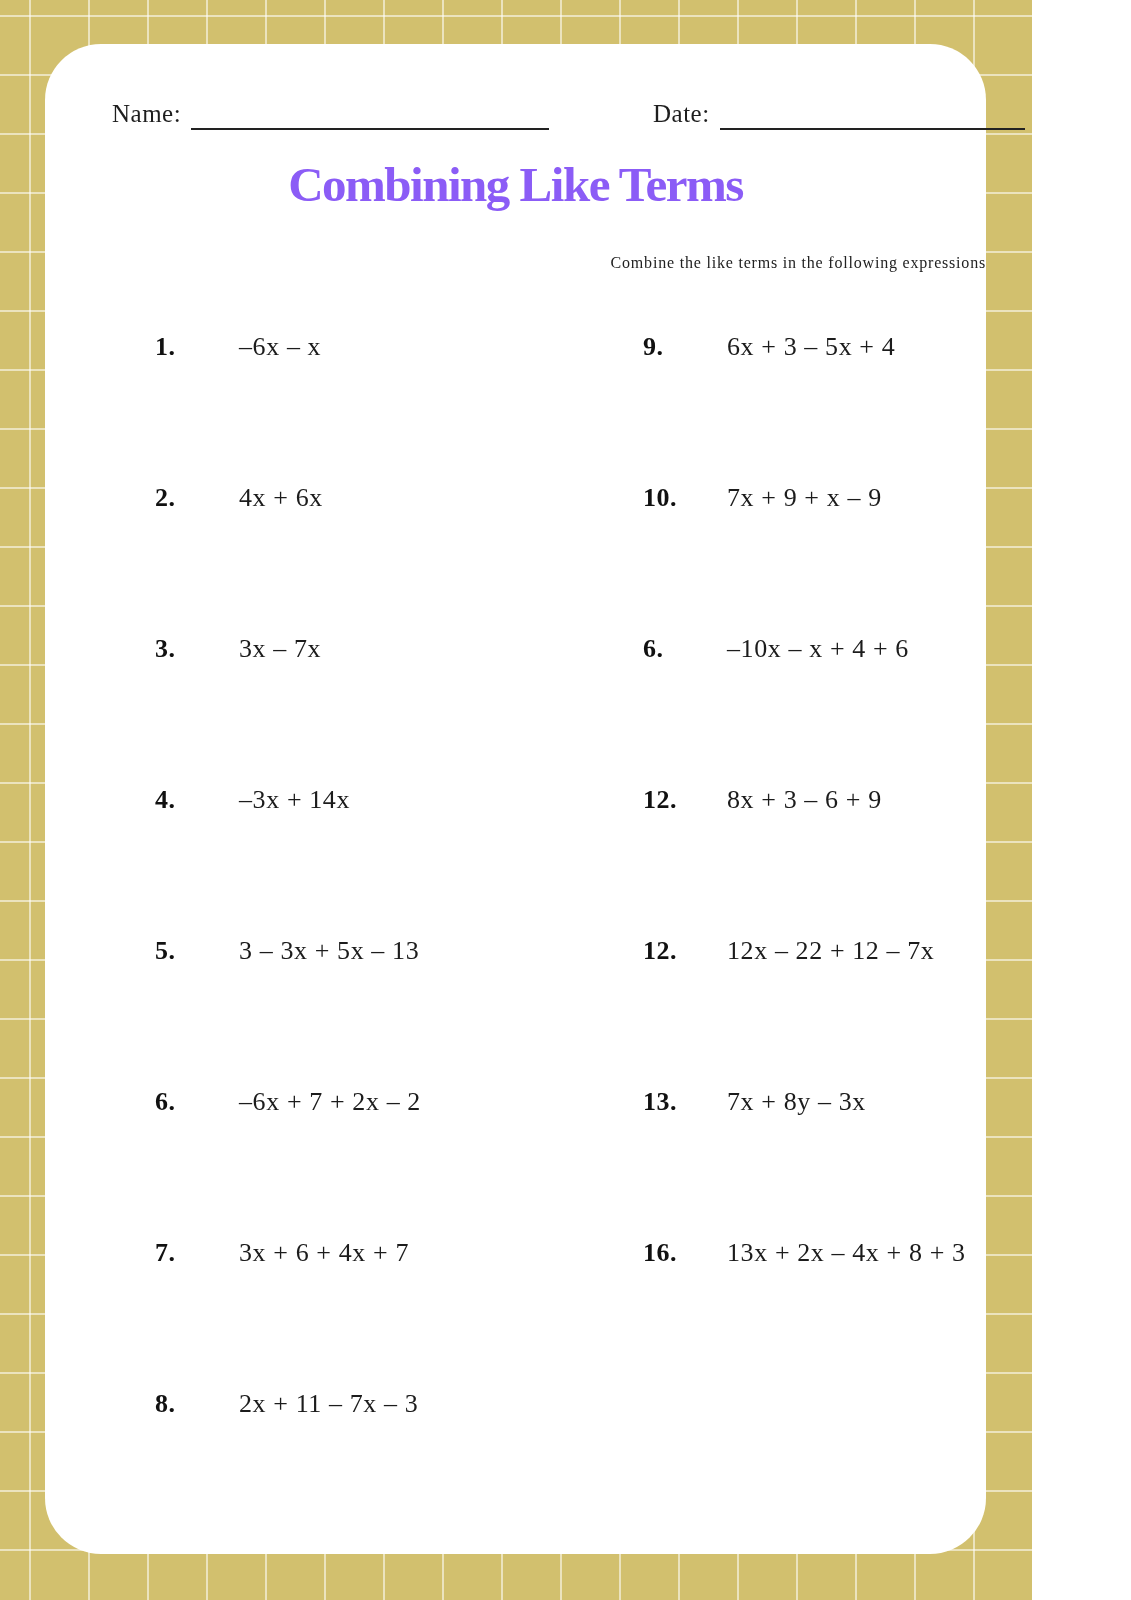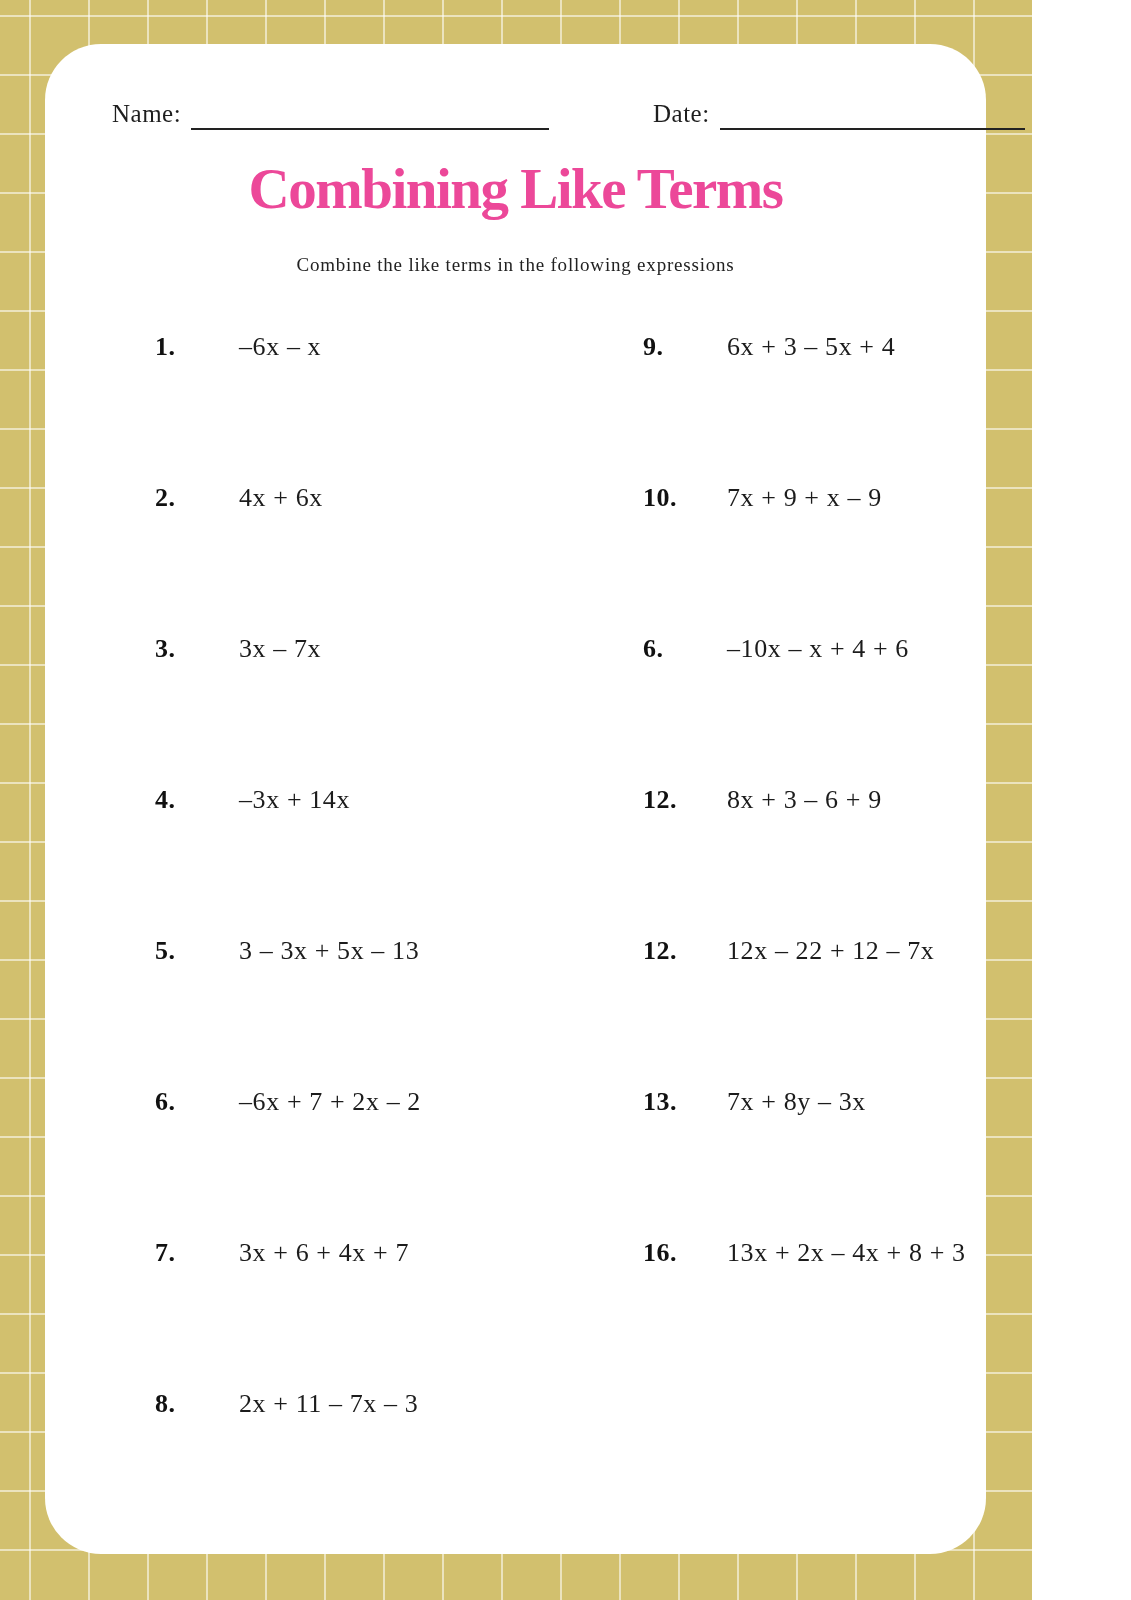--- a/index.html
+++ b/index.html
@@ -45,30 +45,30 @@
     border-bottom: 2px solid #222;
     height: 28px;
     margin-left: 10px;
   }
   .blank-name { width: 358px; }
   .blank-date { width: 305px; }
   .title {
     position: absolute;
     top: 112px; left: 0; right: 0;
     text-align: center;
-    font-size: 57px;
+    font-size: 49px;
     font-weight: 700;
     letter-spacing: -1.5px;
-    color: #ec4899;
+    color: #8b5cf6;
   }
   .subtitle {
     position: absolute;
     top: 210px; left: 0; right: 0;
-    text-align: center;
-    font-size: 19px;
+    text-align: right;
+    font-size: 16px;
     font-weight: 400;
     letter-spacing: 0.8px;
     color: #222;
   }
   .col {
     position: absolute;
     top: 288px;
   }
   .col-left  { left: 110px; width: 470px; }
   .col-right { left: 598px; width: 470px; }

